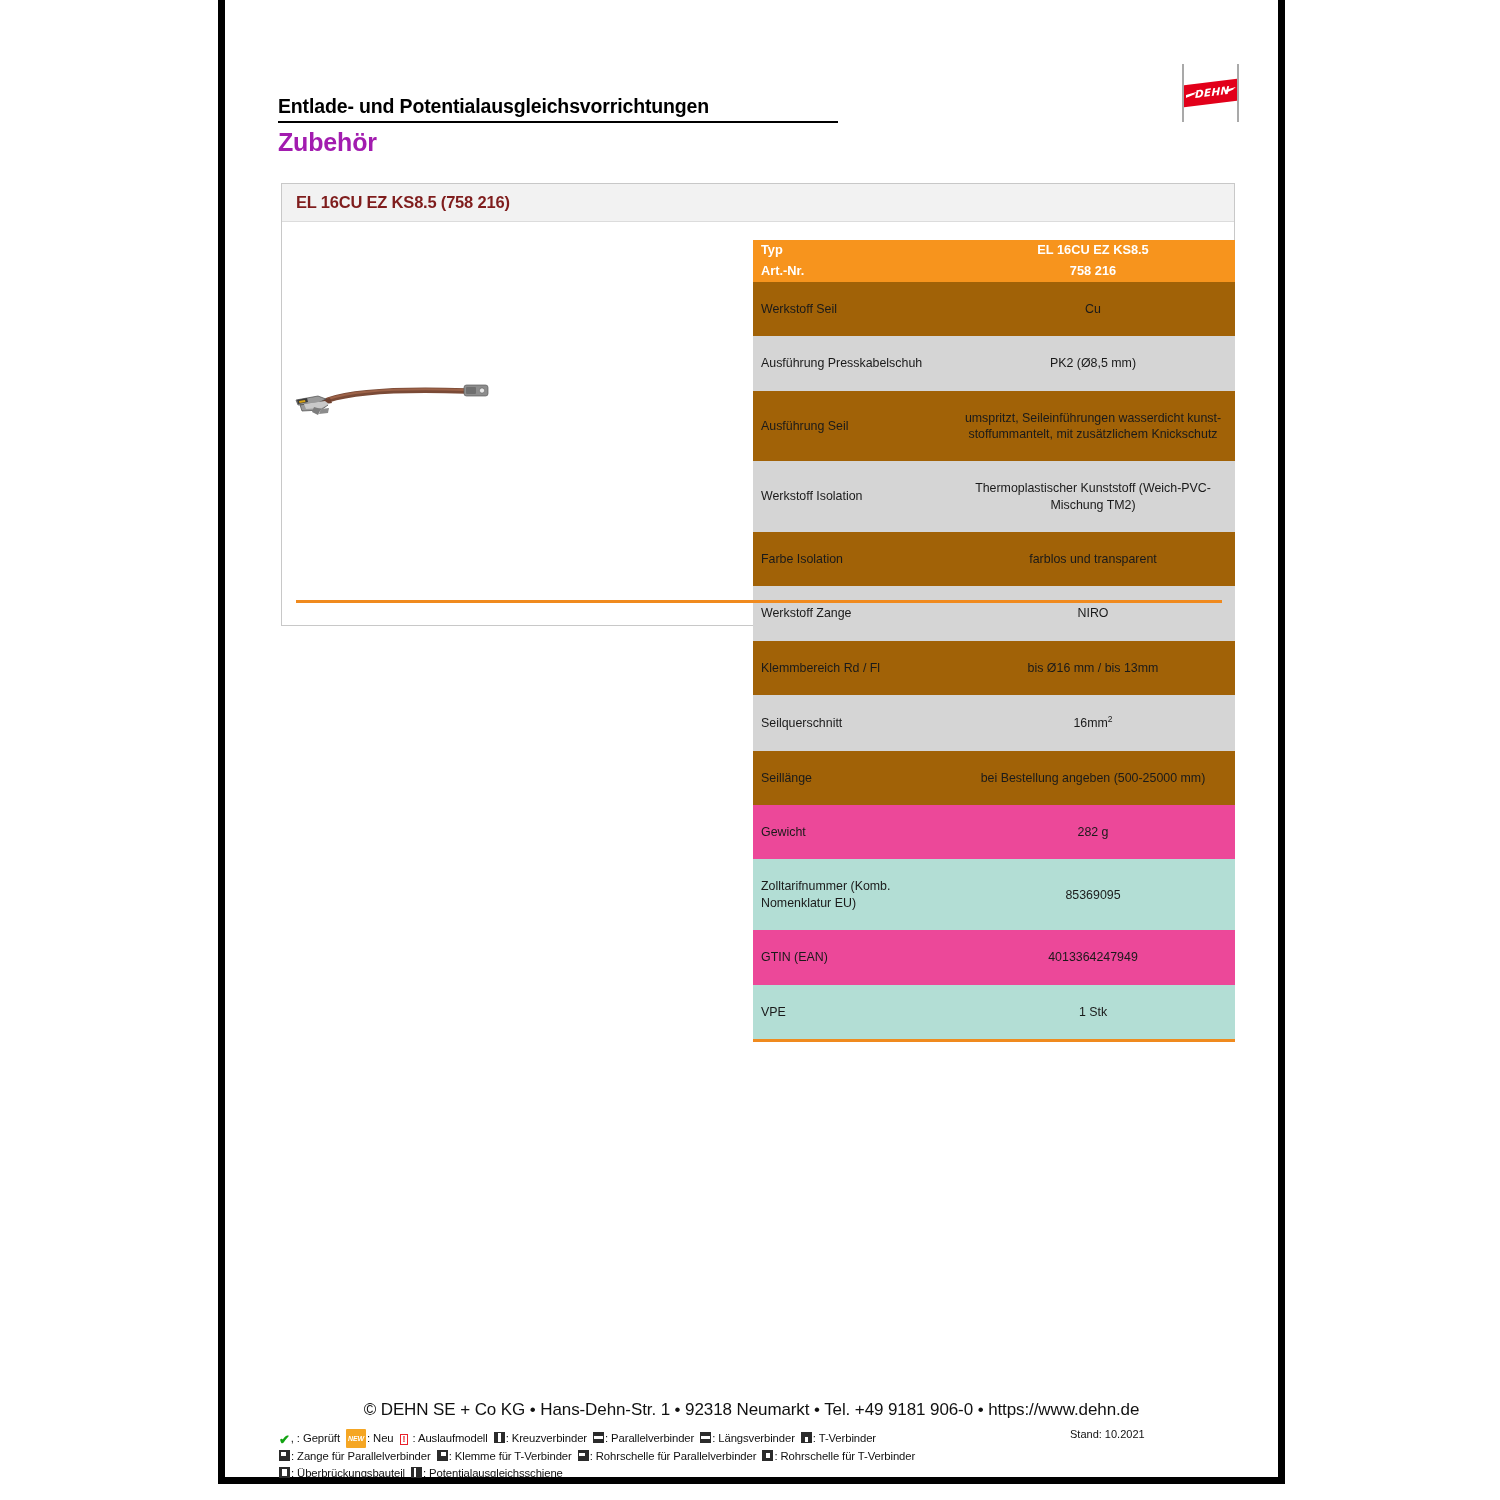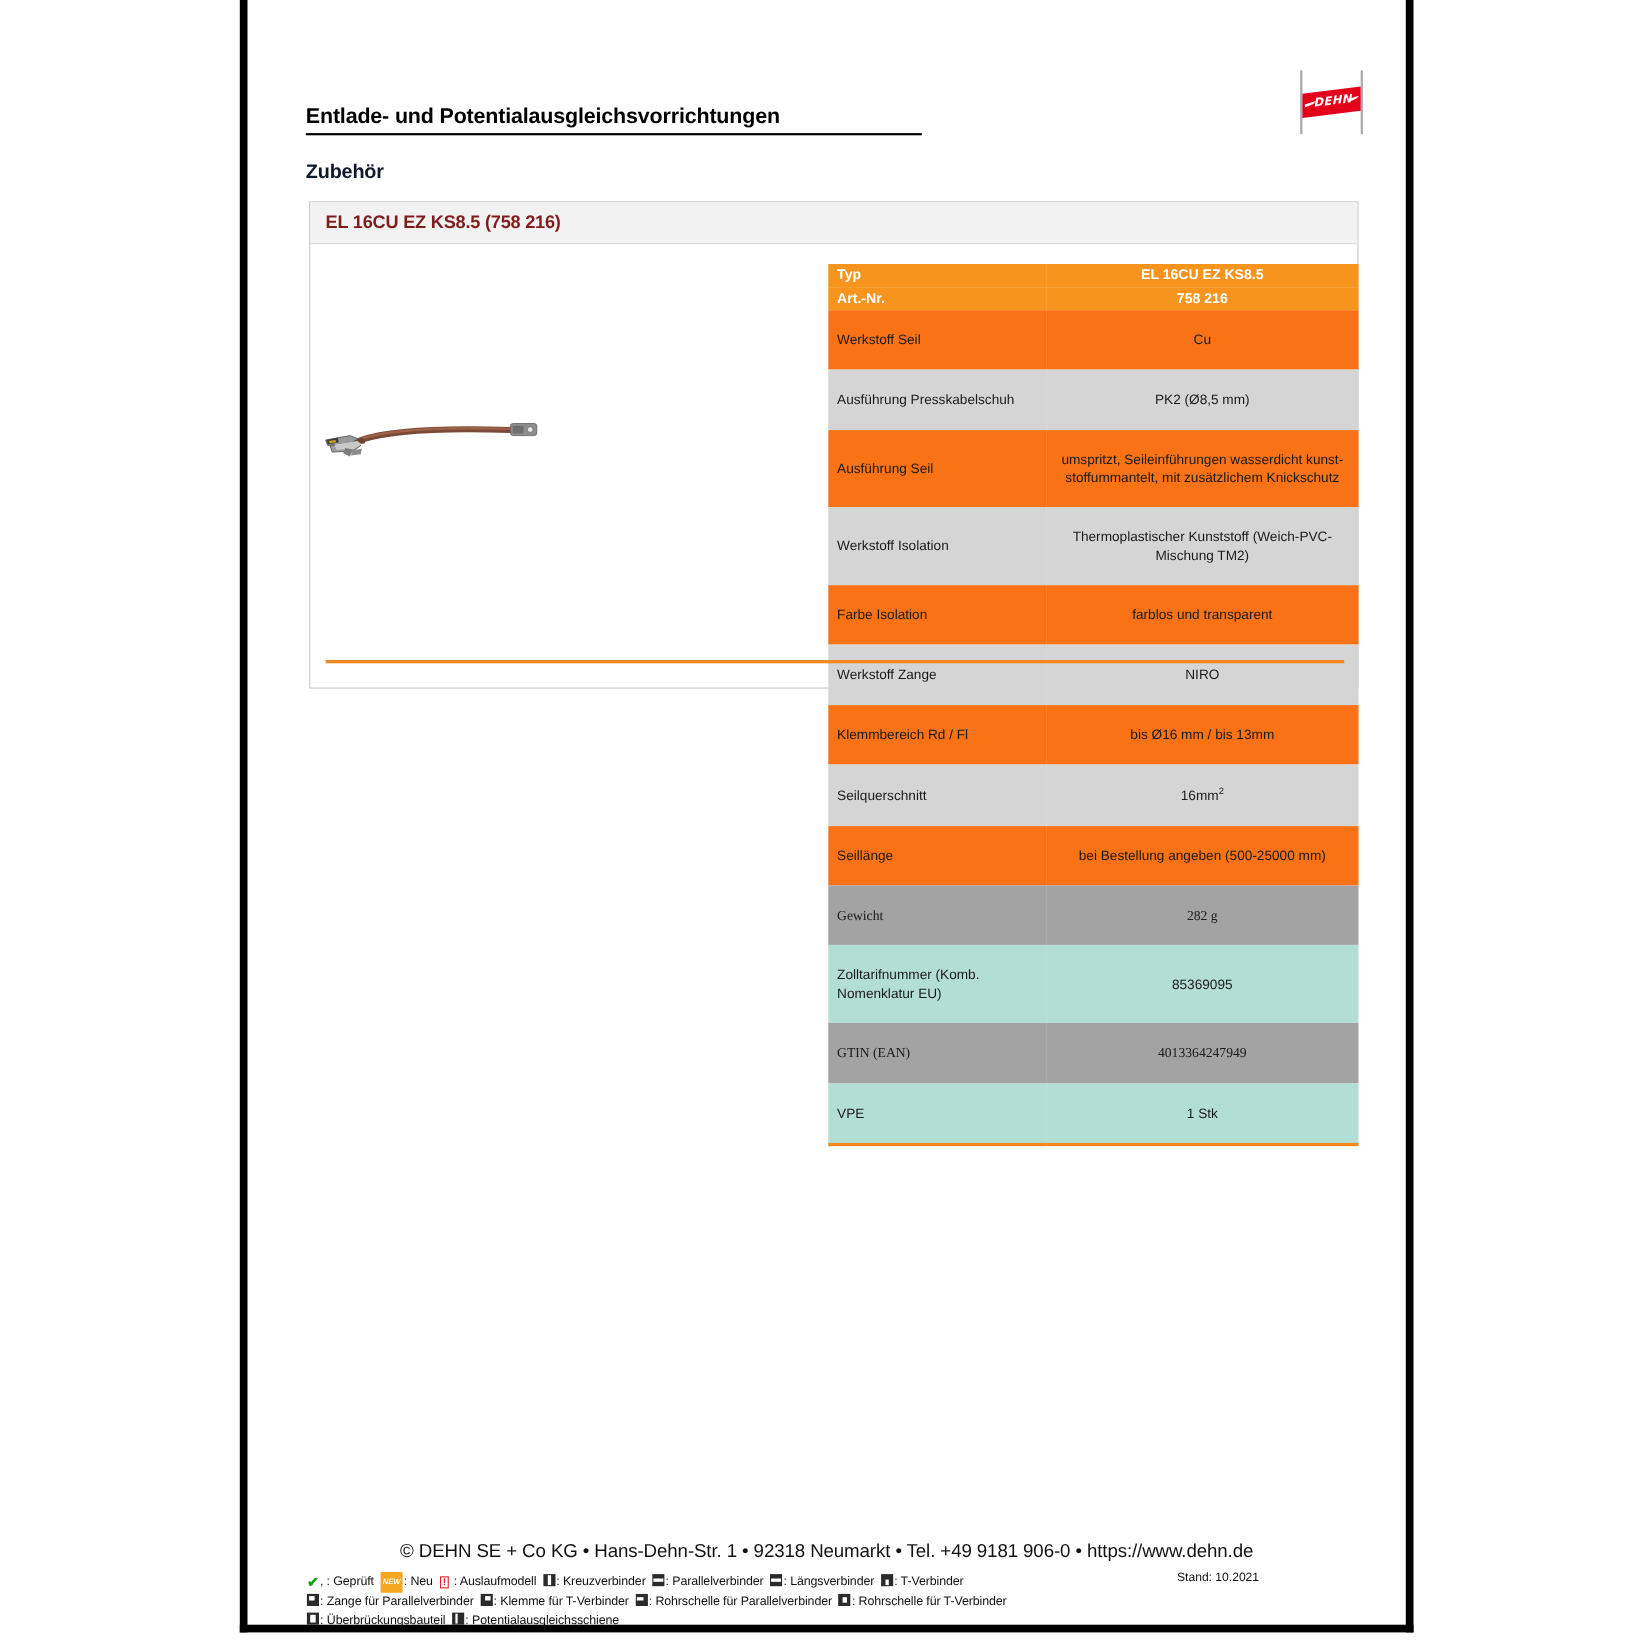--- a/index.html
+++ b/index.html
@@ -35,24 +35,24 @@
   .doc-title-1 {
     font-size: 19.5px;
     font-weight: bold;
     color: #000;
     letter-spacing: -0.15px;
     border-bottom: 2px solid #000;
     padding-bottom: 3px;
     white-space: nowrap;
   }
   .doc-title-2 {
-    font-size: 18px;
-    font-weight: bold;
-    color: #0f172a;
-    margin-top: 23px;
+    font-size: 25px;
+    font-weight: bold;
+    color: #a21caf;
+    margin-top: 5px;
     letter-spacing: -0.15px;
   }
 
   
   .logo-box {
     position: absolute;
     left: 955px;
     top: 58px;
     width: 62px;
     height: 68px;
@@ -162,23 +162,23 @@
   .spec-table td.v { width: 268px; text-align: center; }
 
   tr.hdr td {
     background: #f7941d;
     color: #ffffff;
     font-weight: bold;
     font-size: 12.8px;
     padding-top: 2px;
     padding-bottom: 2px;
   }
-  tr.light td { background: #f97316; }
+  tr.light td { background: #a16207; }
   tr.dark  td { background: #d5d5d5; }
-  tr.teal-a td { background: #a3a3a3; font-family: Liberation Serif, serif; }
+  tr.teal-a td { background: #ec4899; }
   tr.teal-b td { background: #b3ded5; }
   tr.last td { border-bottom: 3px solid #f08a1e; }
 
   .val-red  { color: #e8202a; }
   .val-blue { color: #2e7fd0; }
   sup { font-size: 8.5px; vertical-align: super; }
 
   
   .footer {
     position: absolute;

